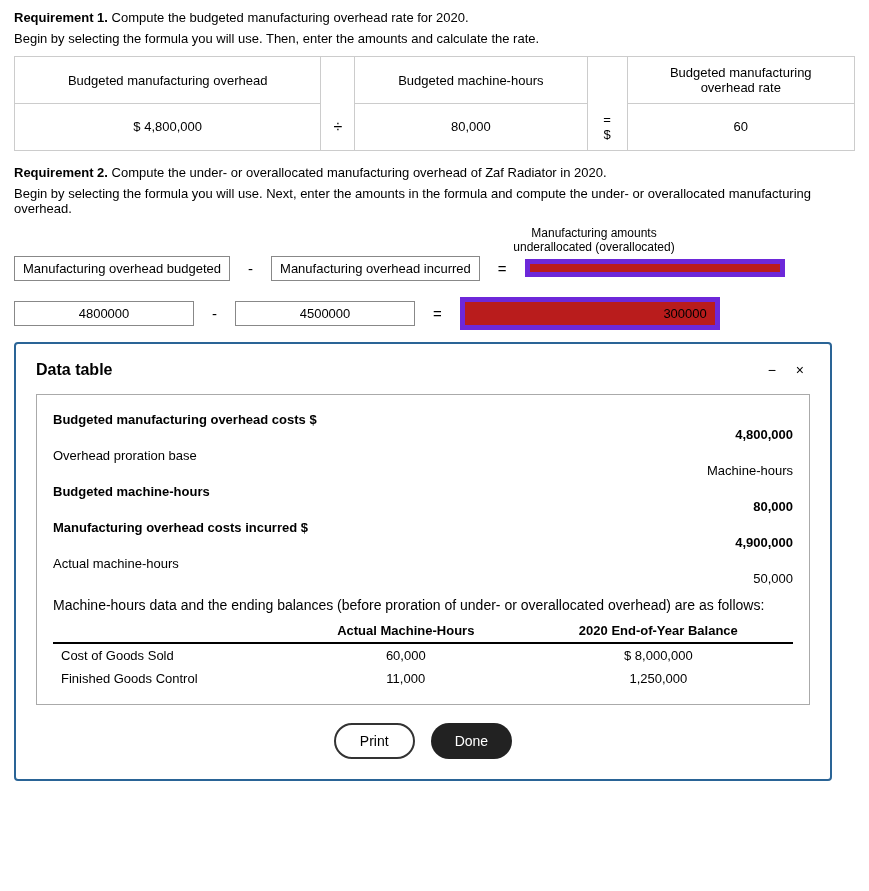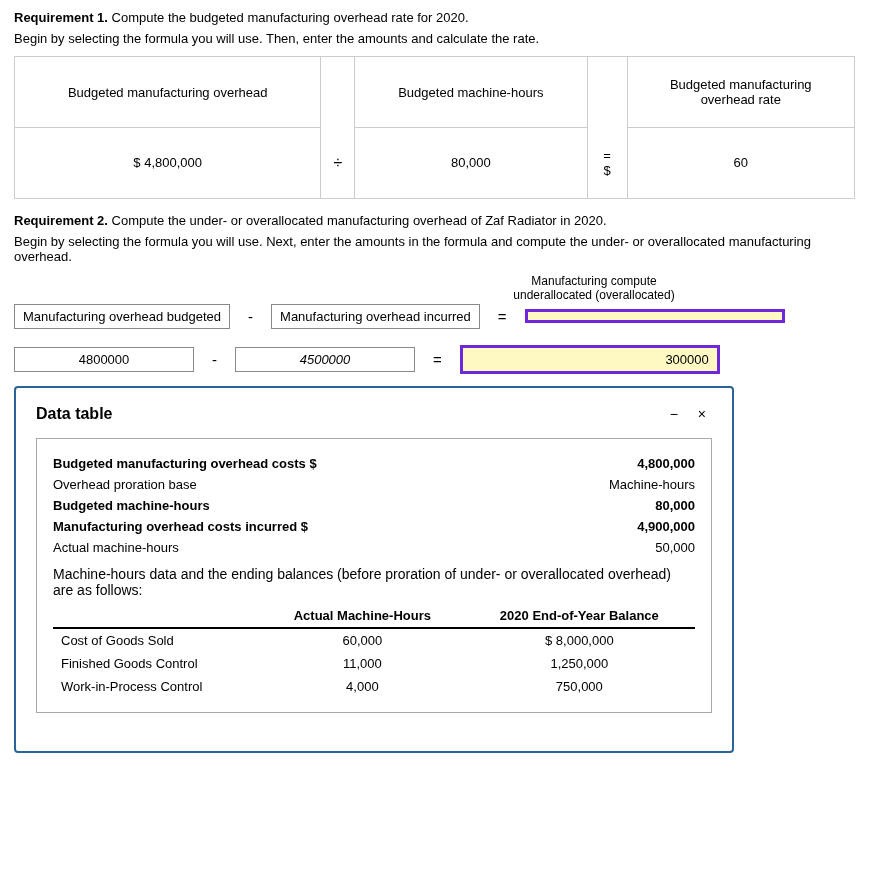--- a/index.html
+++ b/index.html
@@ -24,25 +24,25 @@
       margin-bottom: 12px;
     }
     .req2-cell {
       border: 1px solid #888;
       padding: 4px 8px;
       text-align: center;
       min-width: 180px;
       background: #fff;
     }
     .req2-cell-right {
-      border: 3px solid #6d28d9;
+      border: 5px solid #6d28d9;
       padding: 4px 8px;
       text-align: right;
       min-width: 300px;
-      background: #fef9c3;
+      background: #b91c1c;
     }
     .req2-op {
       padding: 0 6px;
       font-size: 15px;
     }
 
     .req2-header-row {
       display: flex;
       align-items: flex-end;
       gap: 0;
@@ -66,21 +66,21 @@
 
     
     .modal-overlay {
       position: relative;
       margin-top: 8px;
     }
     .modal {
       border: 2px solid #2a6496;
       border-radius: 4px;
       background: #fff;
-      width: 720px;
+      width: 818px;
       padding: 16px 20px 20px 20px;
       position: relative;
     }
     .modal-titlebar {
       display: flex;
       justify-content: space-between;
       align-items: center;
       margin-bottom: 14px;
     }
     .modal-title {
@@ -104,20 +104,21 @@
     .data-inner-table {
       border: 1px solid #aaa;
       padding: 14px 16px;
       margin-bottom: 18px;
       width: 100%;
     }
     .data-row {
       display: flex;
       justify-content: space-between;
       padding: 3px 0;
+      flex-direction: column;
     }
     .data-label {
       font-size: 13px;
     }
     .data-value {
       font-size: 13px;
       text-align: right;
       min-width: 120px;
     }
     .data-bold { font-weight: bold; }
@@ -178,21 +179,21 @@
     }
 
     .req1-table-wrap {
       width: 100%;
       border: 1px solid #ccc;
       border-collapse: collapse;
       margin-bottom: 14px;
     }
     .req1-table-wrap td {
       border: 1px solid #ccc;
-      padding: 20px 12px;
+      padding: 8px 12px;
       text-align: center;
     }
     .no-border {
       border-left: none !important;
       border-right: none !important;
       border-top: none !important;
       border-bottom: none !important;
       background: transparent !important;
     }
   </style>
@@ -234,37 +235,37 @@
   <span>Compute the under- or overallocated manufacturing overhead of Zaf Radiator in 2020.</span>
 </p>
 <p class="instruction">Begin by selecting the formula you will use. Next, enter the amounts in the formula and compute the under- or overallocated manufacturing overhead.</p>
 
 <div class="req2-header-row">
   <div class="req2-header-cell" style="min-width:195px;"></div>
   <div class="req2-header-spacer"></div>
   <div class="req2-header-cell" style="min-width:195px;"></div>
   <div class="req2-header-spacer"></div>
   <div class="req2-header-cell-right" style="min-width:260px; text-align:center;">
-    <span>Manufacturing compute</span><br>
+    <span>Manufacturing amounts</span><br>
     <span>underallocated (overallocated)</span>
   </div>
 </div>
 
 <div class="req2-formula">
   <div class="req2-cell">Manufacturing overhead budgeted</div>
   <span class="req2-op">-</span>
   <div class="req2-cell">Manufacturing overhead incurred</div>
   <span class="req2-op">=</span>
   <div class="req2-cell-right" style="min-width:260px;"></div>
 </div>
 
 <div class="req2-formula" style="margin-top:16px;">
   <div class="req2-cell" style="min-width:180px;">4800000</div>
   <span class="req2-op">-</span>
-  <div class="req2-cell" style="min-width:180px;font-style:italic;">4500000</div>
+  <div class="req2-cell" style="min-width:180px;">4500000</div>
   <span class="req2-op">=</span>
   <div class="req2-cell-right" style="min-width:260px;">300000</div>
 </div>
 
 <div class="modal-overlay">
   <div class="modal">
     <div class="modal-titlebar">
       <span class="modal-title">Data table</span>
       <div class="modal-controls">
         <button class="modal-btn">−</button>
@@ -311,23 +312,22 @@
         <tr class="top-border">
               <td class="label-col">Cost of Goods Sold</td>
               <td>60,000</td>
               <td>$  8,000,000</td>
             </tr>
             <tr>
               <td class="label-col">Finished Goods Control</td>
               <td>11,000</td>
               <td>  1,250,000</td>
             </tr>
-            <tr>
-              <td class="label-col">Work-in-Process Control</td>
-              <td>4,000</td>
-              <td>  750,000</td>
-            </tr>
           </tbody>
       </table>
     </div>
 
+    <div class="modal-footer">
+      <button class="btn-print">Print</button>
+      <button class="btn-done">Done</button>
+    </div>
   </div>
 </div>
 
 </body></html>

